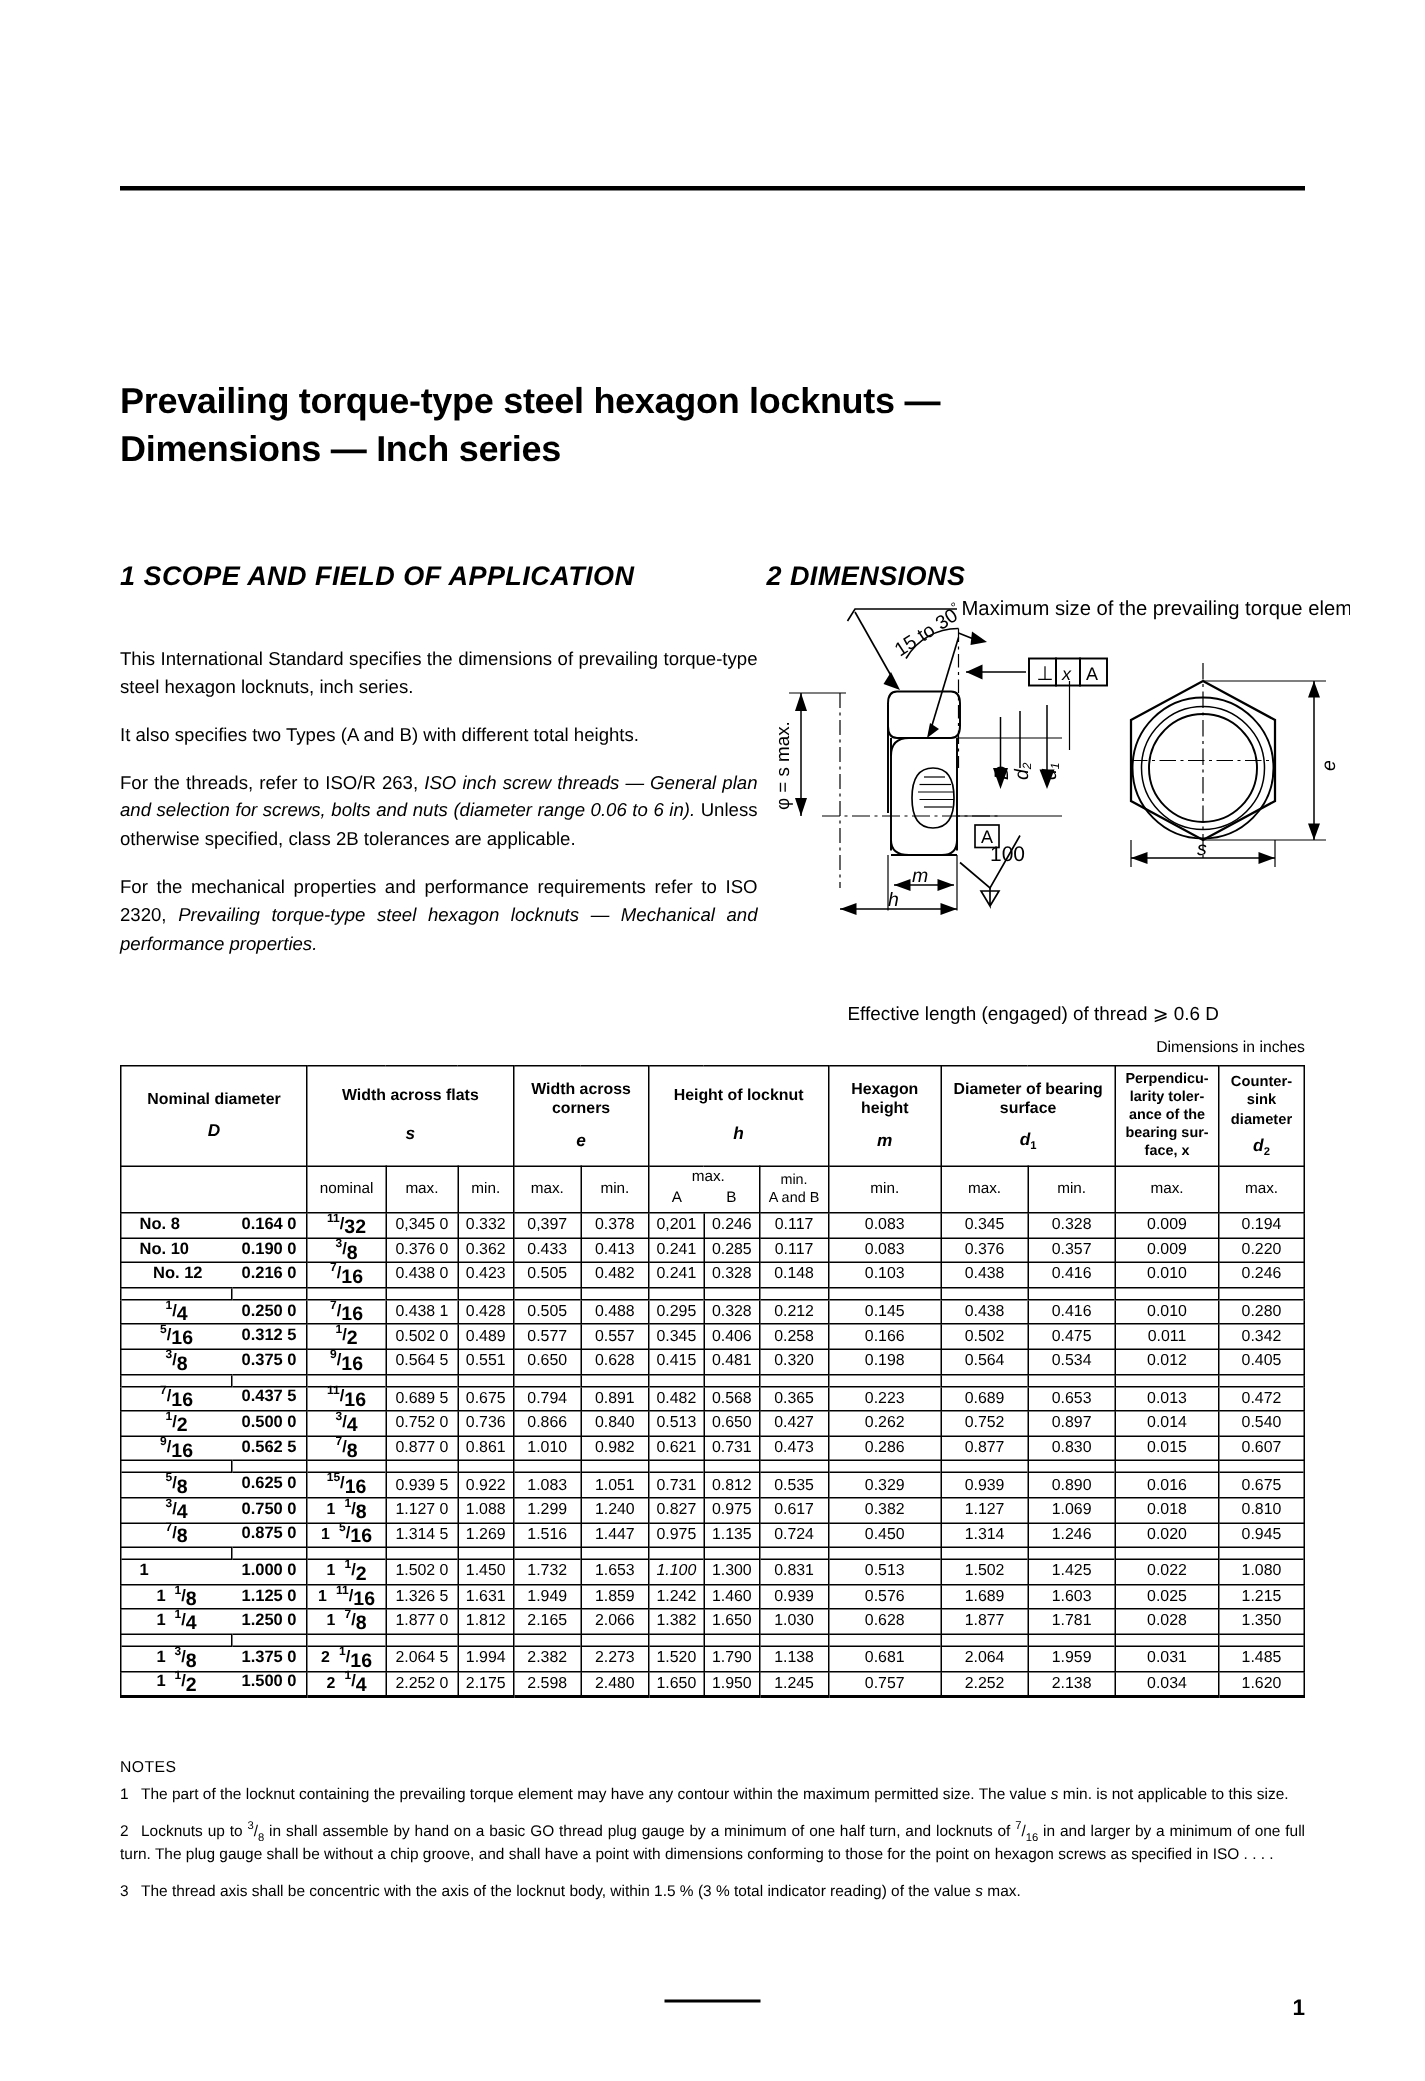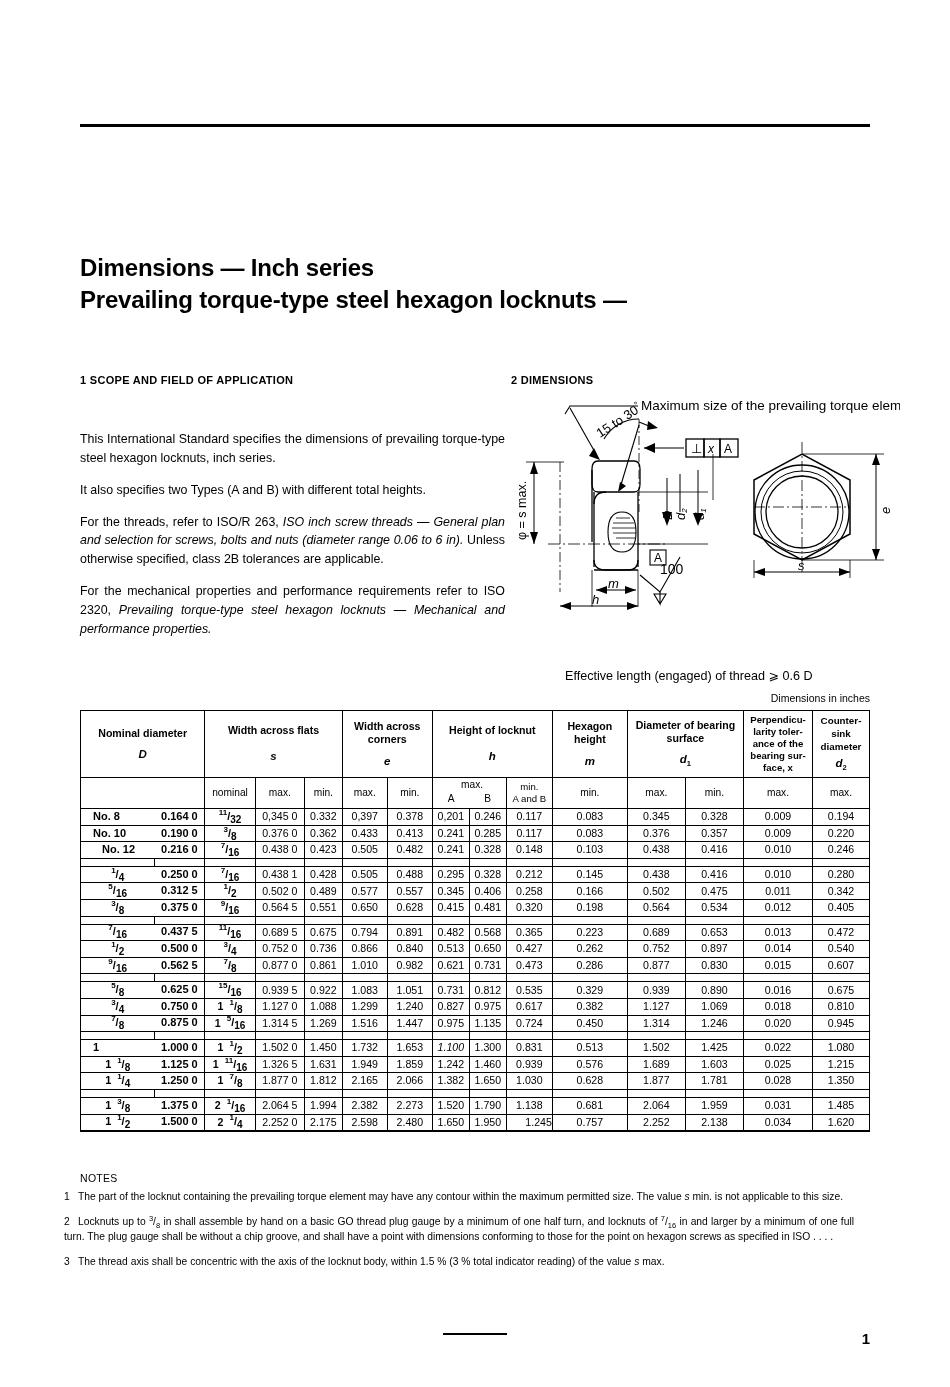--- a/index.html
+++ b/index.html
@@ -13,21 +13,21 @@
   .hdr{position:absolute;left:80px;top:92px;width:790px;display:flex;justify-content:space-between;align-items:baseline;}
   .hdr-left{font-size:15px;letter-spacing:.4px;font-weight:400;}
   .hdr-right{font-size:15px;letter-spacing:.2px;font-weight:400;}
   .rule-top{position:absolute;left:80px;top:124px;width:790px;height:3px;background:#000;}
 
   
   .title{position:absolute;left:80px;top:252px;width:620px;
          font-size:24px;font-weight:bold;line-height:1.32;letter-spacing:-0.2px;}
 
   
-  .sec-h{position:absolute;font-size:11px;font-weight:bold;letter-spacing:.3px;}
+  .sec-h{position:absolute;font-size:18px;font-weight:bold;letter-spacing:.3px;font-style:italic;}
   #sec1{left:80px;top:374px;}
   #sec2{left:511px;top:374px;}
 
   
   .col-left{position:absolute;left:80px;top:430px;width:425px;
             font-size:12.4px;line-height:1.52;text-align:justify;}
   .col-left p{margin:0 0 13px 0;}
   .col-left p:last-child{margin-bottom:0;}
   .it{font-style:italic;}
 
@@ -50,47 +50,47 @@
   .drow td{height:15.6px;}
   .drow td.nm{font-weight:bold;font-size:11px;}
   .gaprow td{height:7px;border-top:none;border-bottom:none;}
   .thickL{border-left-width:2px;}
   .thickR{border-right-width:2px;}
   .thickT{border-top-width:2px;}
 
   
   .fr{display:inline-block;white-space:nowrap;font-weight:bold;font-size:11px;}
   .fr .n{font-size:8px;vertical-align:super;line-height:0;}
-  .fr .d{font-size:10px;vertical-align:sub;line-height:0;}
+  .fr .d{font-size:13px;vertical-align:sub;line-height:0;}
   .fr .sl{font-size:11px;}
   .whole{display:inline-block;width:12px;text-align:left;font-weight:bold;}
   .fcell{display:flex;align-items:center;justify-content:center;gap:0px;}
 
   
   .notes-h{position:absolute;left:80px;top:1172px;font-size:10.5px;letter-spacing:.3px;}
-  .notes{position:absolute;left:64px;top:1190px;width:790px;font-size:10.3px;line-height:1.45;}
+  .notes{position:absolute;left:80px;top:1190px;width:790px;font-size:10.3px;line-height:1.45;}
   .notes p{margin:0 0 10px 0;text-align:justify;}
   .notes .numlbl{display:inline-block;width:14px;}
   .frs{display:inline-block;white-space:nowrap;}
   .frs .n{font-size:7.5px;vertical-align:super;line-height:0;}
   .frs .d{font-size:7.5px;vertical-align:sub;line-height:0;}
 
   .rule-bot{position:absolute;left:50%;transform:translateX(-50%);top:1333px;width:64px;height:2px;background:#000;}
   .pageno{position:absolute;right:80px;top:1330px;font-size:15px;font-weight:bold;}
 </style>
 </head>
 <body>
 
 <div class="page">
 
   <div class="rule-top"></div>
 
   <div class="title">
+    <div>Prevailing torque-type steel hexagon locknuts —</div>
     <div>Dimensions — Inch series</div>
-    <div>Prevailing torque-type steel hexagon locknuts —</div>
   </div>
 
   <div class="sec-h" id="sec1">1  SCOPE AND FIELD OF APPLICATION</div>
   <div class="sec-h" id="sec2">2  DIMENSIONS</div>
 
   <div class="col-left">
     <p>This International Standard specifies the dimensions of prevailing torque-type steel hexagon locknuts, inch series.</p>
     <p>It also specifies two Types (A and B) with different total heights.</p>
     <p><span>For the threads, refer to ISO/R 263, </span><span class="it">ISO inch screw threads — General plan and selection for screws, bolts and nuts (diameter range 0.06 to 6 in).</span><span> Unless otherwise specified, class 2B tolerances are applicable.</span></p>
     <p><span>For the mechanical properties and performance requirements refer to ISO 2320, </span><span class="it">Prevailing torque-type steel hexagon locknuts — Mechanical and performance properties.</span></p>
@@ -775,21 +775,21 @@
               <span class="whole">2</span>
               <span class="fr"><span class="n">1</span><span class="sl">/</span><span class="d">4</span></span>
             </span>
           </td>
           <td style="border-bottom: 2px solid rgb(0, 0, 0);">2.252 0</td>
           <td style="border-bottom: 2px solid rgb(0, 0, 0);">2.175</td>
           <td style="border-bottom: 2px solid rgb(0, 0, 0);">2.598</td>
           <td style="border-bottom: 2px solid rgb(0, 0, 0);">2.480</td>
           <td style="border-right: 1px solid rgb(0, 0, 0); border-bottom: 2px solid rgb(0, 0, 0);">1.650</td>
           <td style="border-bottom: 2px solid rgb(0, 0, 0);">1.950</td>
-          <td style="border-bottom: 2px solid rgb(0, 0, 0); text-align: right;">1.245</td>
+          <td style="border-bottom: 2px solid rgb(0, 0, 0);">1.245</td>
           <td style="border-bottom: 2px solid rgb(0, 0, 0);">0.757</td>
           <td style="border-bottom: 2px solid rgb(0, 0, 0);">2.252</td>
           <td style="border-bottom: 2px solid rgb(0, 0, 0);">2.138</td>
           <td style="border-bottom: 2px solid rgb(0, 0, 0);">0.034</td>
           <td class="thickR" style="border-bottom: 2px solid rgb(0, 0, 0);">1.620</td>
         </tr>
       </tbody>
   </table>
 
   <div class="notes-h">NOTES</div>

